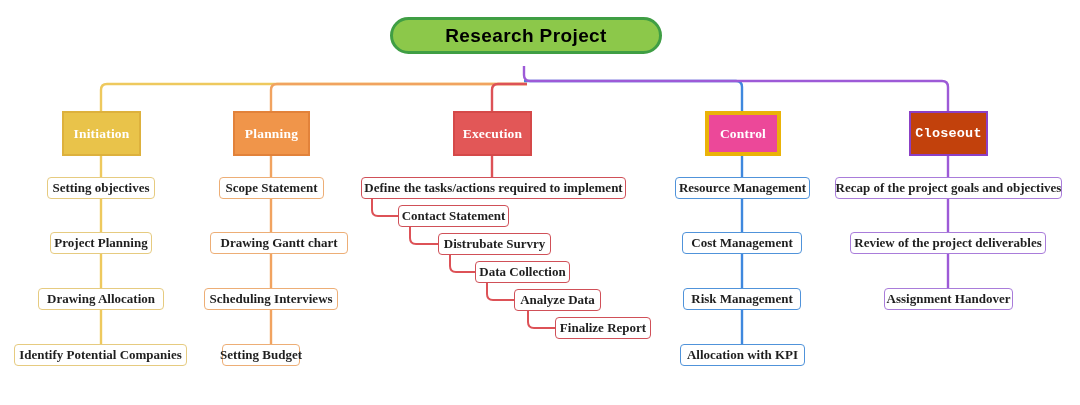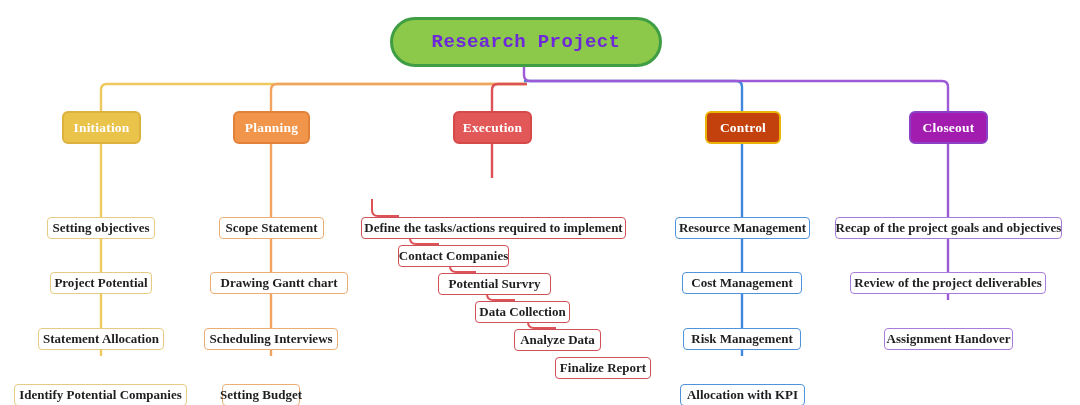--- a/index.html
+++ b/index.html
@@ -1,31 +1,31 @@
 <!DOCTYPE html>
 <html><head>
 <meta charset="utf-8">
 <style>
   html,body{margin:0;padding:0;background:#ffffff;}
   .canvas{position:relative;width:1080px;height:405px;background:#ffffff;overflow:hidden;
           font-family:"Liberation Serif", serif;}
   .wires{position:absolute;left:0;top:0;z-index:0;}
   .node{position:absolute;box-sizing:border-box;display:flex;align-items:center;justify-content:center;
         white-space:nowrap;z-index:1;}
-  .root{height:50px;border-radius:25px;background:#8cc84a;border:3px solid #3f9e44;
-        color:#6d28d9;font-family:Liberation Mono, monospace;font-weight:bold;
+  .root{height:37px;border-radius:25px;background:#8cc84a;border:3px solid #3f9e44;
+        color:#000000;font-family:Liberation Sans, sans-serif;font-weight:bold;
         font-size:19px;letter-spacing:.4px;}
-  .branch{height:33px;border-radius:6px;color:#ffffff;font-weight:bold;font-size:13.5px;letter-spacing:.2px;}
+  .branch{height:45px;border-radius:0;color:#ffffff;font-weight:bold;font-size:13.5px;letter-spacing:.2px;}
   .b0{background:#e9c34a;border:2px solid #ddb13d;}
   .b1{background:#f0954a;border:2px solid #e2823a;}
   .b2{background:#e25757;border:2px solid #d54949;}
-  .b3{background:#c2410c;border:2px solid #eab308;}
-  .b4{background:#a21caf;border:2px solid #8b40c5;}
+  .b3{background:#ec4899;border:4px solid #eab308;}
+  .b4{background:#c2410c;border:2px solid #8b40c5;font-family:Liberation Mono, monospace;}
   .sub{height:22px;border-radius:4px;background:#ffffff;color:#1f1f1f;
-       font-weight:bold;font-size:13px;margin-top:40px;}
+       font-weight:bold;font-size:13px;}
   .s0{border:1.6px solid #e6cb80;}
   .s1{border:1.6px solid #edae76;}
   .s2{border:1.6px solid #d05058;text-align:center;}
   .s3{border:1.6px solid #5093da;}
   .s4{border:1.6px solid #a97cda;}
 </style>
 </head>
 <body>
 
 <div class="canvas">
@@ -53,32 +53,32 @@
 
   <div class="node root" style="left:390px;top:17px;width:272px">Research Project</div>
 
   <div class="node branch b0" style="left:62px;top:111px;width:79px">Initiation</div>
   <div class="node branch b1" style="left:233px;top:111px;width:77px">Planning</div>
   <div class="node branch b2" style="left:453px;top:111px;width:79px">Execution</div>
   <div class="node branch b3" style="left:705px;top:111px;width:76px">Control</div>
   <div class="node branch b4" style="left:909px;top:111px;width:79px">Closeout</div>
 
   <div class="node sub s0" style="left:47px;top:177px;width:108px">Setting objectives</div>
-  <div class="node sub s0" style="left:50px;top:232px;width:102px">Project Potential</div>
-  <div class="node sub s0" style="left:38px;top:288px;width:126px">Statement Allocation</div>
+  <div class="node sub s0" style="left:50px;top:232px;width:102px">Project Planning</div>
+  <div class="node sub s0" style="left:38px;top:288px;width:126px">Drawing Allocation</div>
   <div class="node sub s0" style="left:14px;top:344px;width:173px">Identify Potential Companies</div>
 
   <div class="node sub s1" style="left:219px;top:177px;width:105px">Scope Statement</div>
   <div class="node sub s1" style="left:210px;top:232px;width:138px">Drawing Gantt chart</div>
   <div class="node sub s1" style="left:204px;top:288px;width:134px">Scheduling Interviews</div>
   <div class="node sub s1" style="left:222px;top:344px;width:78px">Setting Budget</div>
 
   <div class="node sub s2" style="left:361px;top:177px;width:265px">Define the tasks/actions required to implement</div>
-  <div class="node sub s2" style="left:398px;top:205px;width:111px">Contact Companies</div>
-  <div class="node sub s2" style="left:438px;top:233px;width:113px">Potential Survry</div>
+  <div class="node sub s2" style="left:398px;top:205px;width:111px">Contact Statement</div>
+  <div class="node sub s2" style="left:438px;top:233px;width:113px">Distrubate Survry</div>
   <div class="node sub s2" style="left:475px;top:261px;width:95px">Data Collection</div>
   <div class="node sub s2" style="left:514px;top:289px;width:87px">Analyze Data</div>
   <div class="node sub s3" style="left:675px;top:177px;width:135px">Resource Management</div>
 
   <div class="node sub s2" style="left:555px;top:317px;width:96px">Finalize Report</div>
   <div class="node sub s3" style="left:682px;top:232px;width:120px">Cost Management</div>
   <div class="node sub s3" style="left:683px;top:288px;width:118px">Risk Management</div>
   <div class="node sub s3" style="left:680px;top:344px;width:125px">Allocation with KPI</div>
 
   <div class="node sub s4" style="left:835px;top:177px;width:227px">Recap of the project goals and objectives</div>

